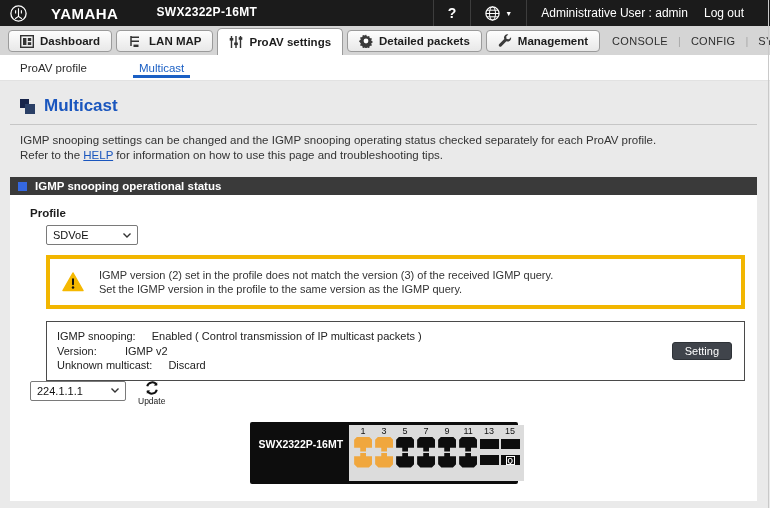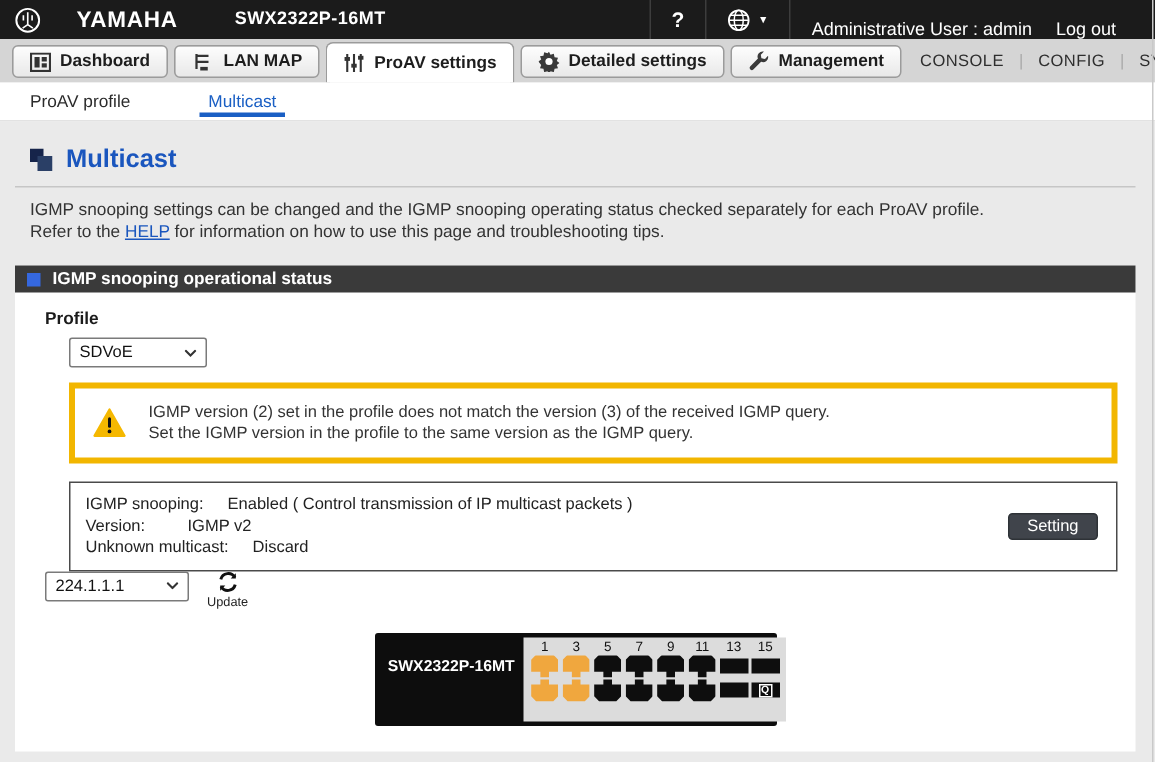--- a/index.html
+++ b/index.html
@@ -13,21 +13,21 @@
 
   
   .topbar{height:26px;background:var(--topbar);color:#fff;display:flex;align-items:center;padding:0 10px;}
   .brand{display:flex;align-items:flex-start;gap:24px;}
   .brand-name{font-weight:bold;font-size:15px;letter-spacing:.5px;}
   .model{font-weight:bold;font-size:12px;margin-left:14px;letter-spacing:.3px;}
   .topbar-right{margin-left:auto;display:flex;align-items:center;height:100%;font-size:12px;}
   .tseg{display:flex;align-items:center;height:100%;padding:0 14px;border-left:1px solid #3d3d3d;cursor:pointer;}
   .help-q{font-weight:bold;font-size:14px;}
   .caret{font-size:7px;margin-left:5px;}
-  .userseg{cursor:default;align-items:flex-end;}
+  .userseg{cursor:default;}
   .logout{margin-left:4px;padding-right:2px;}
 
   
   .tabbar{height:29px;background:#D5D5D5;display:flex;align-items:flex-end;padding:0 6px;}
   .tab{display:flex;align-items:center;gap:6px;height:22px;margin:0 2px 3px 2px;padding:0 11px;
        background:linear-gradient(#FDFDFD,#E8E8E8);border:1px solid #9B9B9B;border-radius:4px;
        font-size:11.5px;color:#1d1d1d;font-weight:600;cursor:pointer;white-space:nowrap;}
   .tab.active{height:27px;margin-bottom:0;border-bottom:none;border-radius:5px 5px 0 0;background:#fff;font-weight:bold;}
   .tab .ticon{display:flex;align-items:center;}
   .quicklinks{margin-left:auto;align-self:center;display:flex;align-items:center;font-size:11px;color:#2e2e2e;padding-right:6px;}
@@ -151,21 +151,21 @@
           </span>
           <span>ProAV settings</span>
         </div>
         <div class="tab">
           <span class="ticon">
             <svg width="14" height="14" viewBox="0 0 14 14">
               <path d="M7 0.5l1 2 2.2-.6.5 2.2 2.3.4-.8 2.1 1.8 1.4-1.8 1.4.8 2.1-2.3.4-.5 2.2-2.2-.6-1 2-1-2-2.2.6-.5-2.2-2.3-.4.8-2.1L-.1 7l1.9-1.4L1 3.5l2.3-.4.5-2.2 2.2.6z" fill="#3a3a3a"></path>
               <circle cx="7" cy="7" r="2.4" fill="#fff"></circle>
             </svg>
           </span>
-          <span>Detailed settings</span>
+          <span>Detailed packets</span>
         </div>
         <div class="tab">
           <span class="ticon">
             <svg width="14" height="14" viewBox="0 0 14 14">
               <path d="M13 3.2a3.4 3.4 0 0 1-4.6 4L3.2 12.4a1.5 1.5 0 0 1-2.1-2.1L6.3 5a3.4 3.4 0 0 1 4-4.6L8.2 2.5l.4 2.4 2.4.4z" fill="#3a3a3a"></path>
             </svg>
           </span>
           <span>Management</span>
         </div>
       </div>

